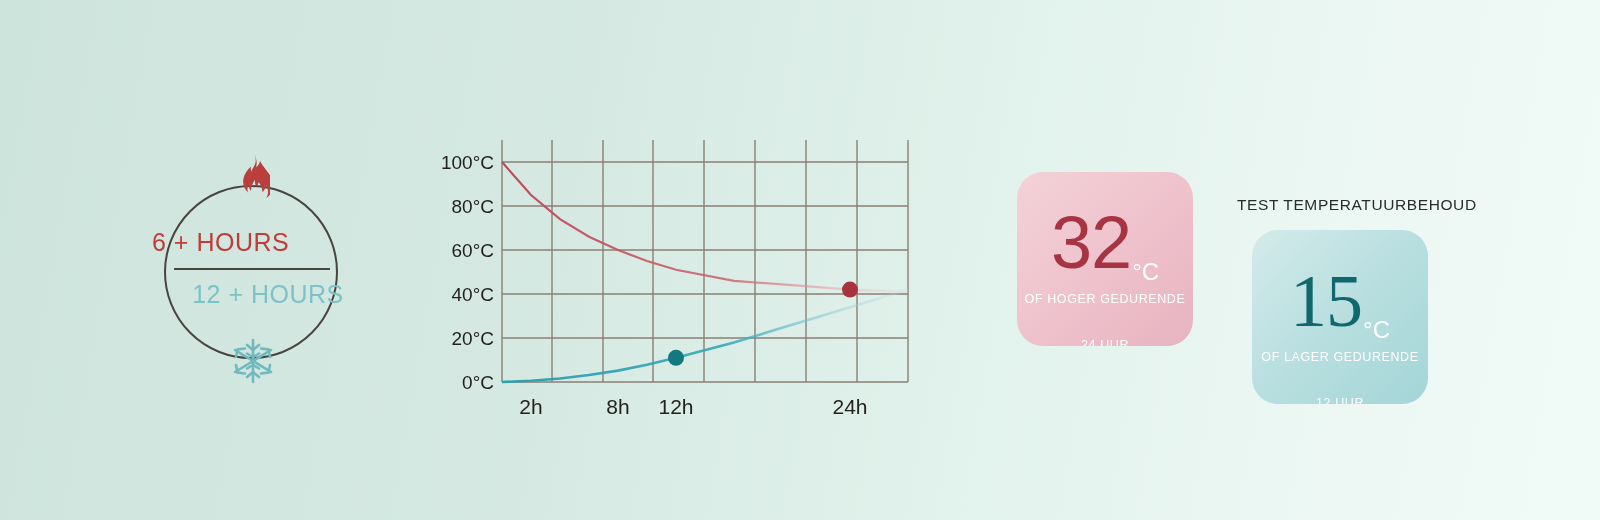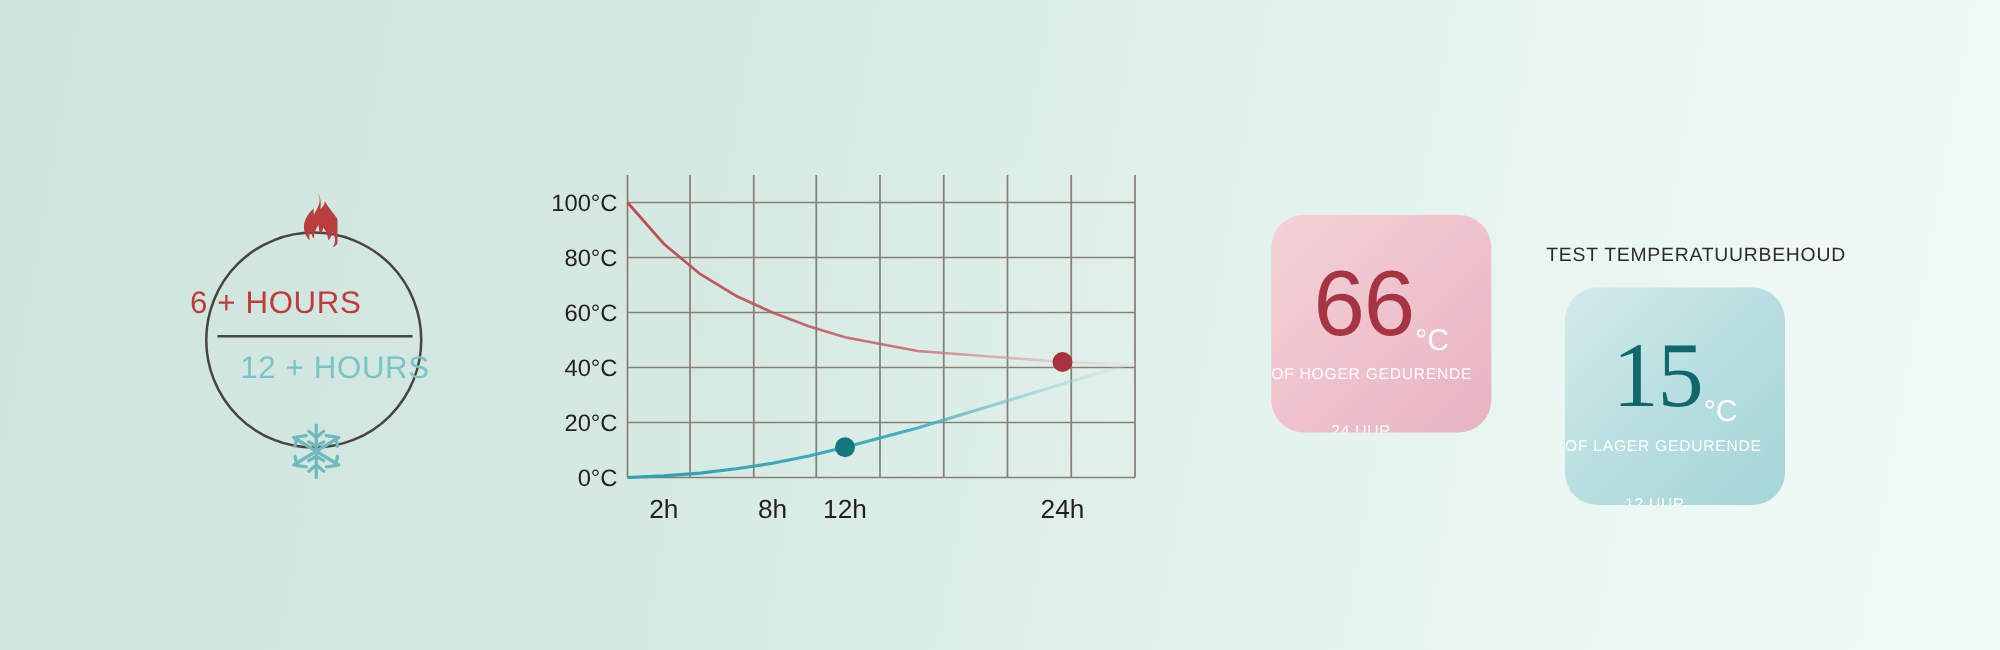--- a/index.html
+++ b/index.html
@@ -56,21 +56,21 @@
   .card.teal{background:linear-gradient(135deg,#d4eaea 0%,#b9dfe0 48%,#a4d5d7 100%);}
   .bigwrap{
     position:absolute;left:0;top:34px;width:176px;text-align:center;
     line-height:1;white-space:nowrap;
   }
   .bignum{font-size:74px;letter-spacing:-1px;}
   .bigunit{font-size:24px;margin-left:1px;position:relative;top:12px;color:#fff;}
   .card.pink .bignum{color:#a63443;}
   .card.teal .bignum{color:#11686c;font-family:Liberation Serif, serif;}
   .sub{
-    position:absolute;left:0;width:144px;text-align:center;color:#ffffff;
+    position:absolute;left:0;width:176px;text-align:center;color:#ffffff;
     font-size:12.5px;letter-spacing:.6px;white-space:nowrap;
   }
   .sub.l1{top:120px;}
   .sub.l2{top:140px;margin-top:26px;}
 </style>
 </head>
 <body>
 
 <div class="stage">
 
@@ -169,21 +169,21 @@
       <text class="xlab" x="246.0" y="284" text-anchor="middle">12h</text>
       <text class="xlab" x="420.0" y="284" text-anchor="middle">24h</text>
     </svg>
   </div>
 
   <div id="panels">
 
     <div class="panel p1">
       <div class="card pink">
         <div class="bigwrap">
-          <span class="bignum">66</span><span class="bigunit">°C</span>
+          <span class="bignum">32</span><span class="bigunit">°C</span>
         </div>
         <div class="sub l1">OF HOGER GEDURENDE</div>
         <div class="sub l2">24 UUR</div>
       </div>
     </div>
 
     <div class="panel p2">
       <div class="caption">TEST TEMPERATUURBEHOUD</div>
       <div class="card teal">
         <div class="bigwrap">

